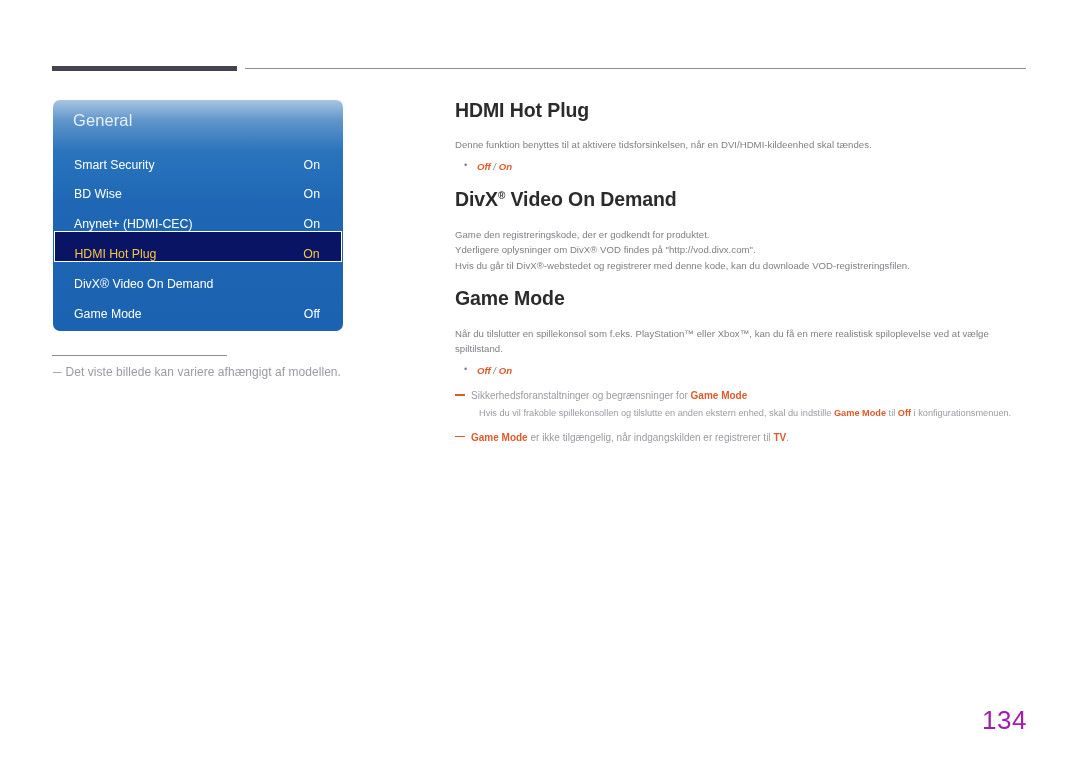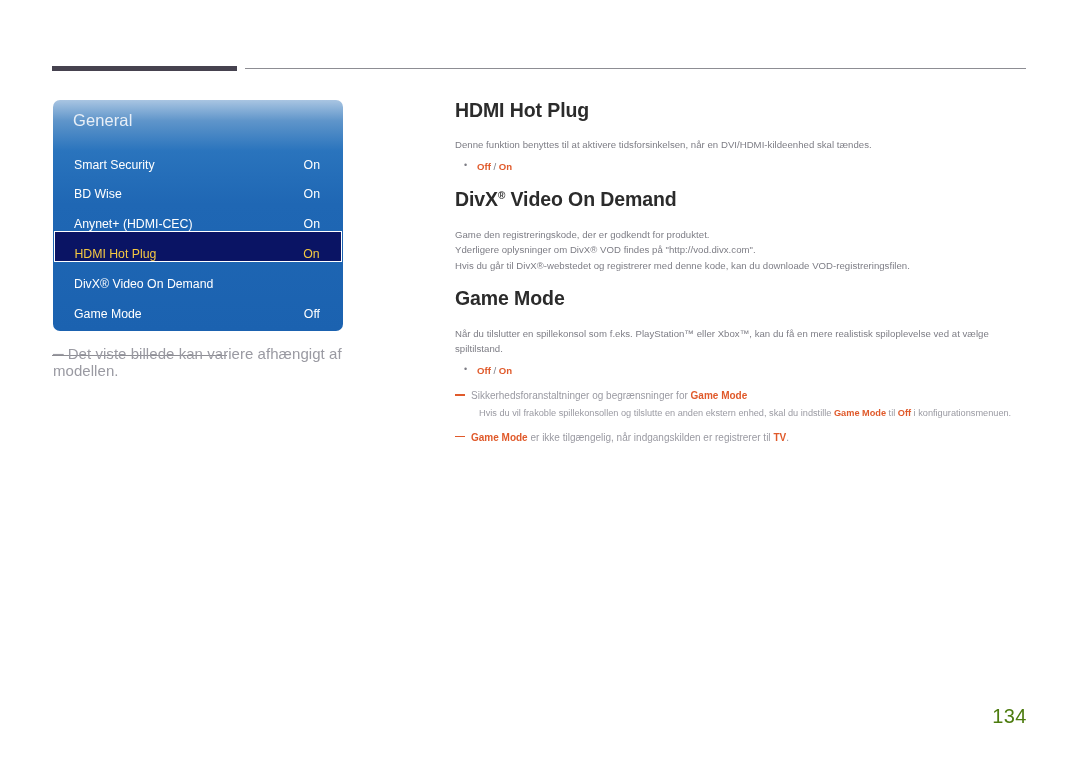--- a/index.html
+++ b/index.html
@@ -99,23 +99,23 @@
     position: absolute;
     left: 52px;
     top: 355px;
     width: 175px;
     height: 1px;
     background: #8d8d93;
   }
   .note-left {
     position: absolute;
     left: 53px;
-    top: 345px;
+    top: 365px;
     width: 320px;
-    font-size: 15px;
+    font-size: 12px;
     color: #9a9aa2;
     letter-spacing: 0.05px;
   }
   .note-left .dash {
     color: #9a9aa2;
     margin-right: 4px;
   }
 
   
   .content {
@@ -139,20 +139,21 @@
     font-size: 9.6px;
     color: #7d7d85;
     line-height: 1.62;
     letter-spacing: 0.03px;
   }
 
   ul.opts {
     margin: 6px 0 0 0;
     padding: 0;
     list-style: none;
+    font-style: italic;
   }
   ul.opts li {
     font-size: 9.6px;
     color: #e05a2b;
     font-weight: bold;
     padding-left: 22px;
     position: relative;
     line-height: 1.6;
   }
   ul.opts li::before {
@@ -193,22 +194,22 @@
 
   .gap-a { height: 15px; }
   .gap-b { height: 13px; }
   .gap-c { height: 9px; }
 
   
   .page-num {
     position: absolute;
     right: 53px;
     top: 705px;
-    font-size: 20px;
-    color: #4d7c0f;
+    font-size: 26px;
+    color: #a21caf;
     letter-spacing: 0.5px;
   }
 </style>
 </head>
 <body>
 
 <div class="rule-thick"></div>
 <div class="rule-thin"></div>
 
 <div class="osd-panel">

